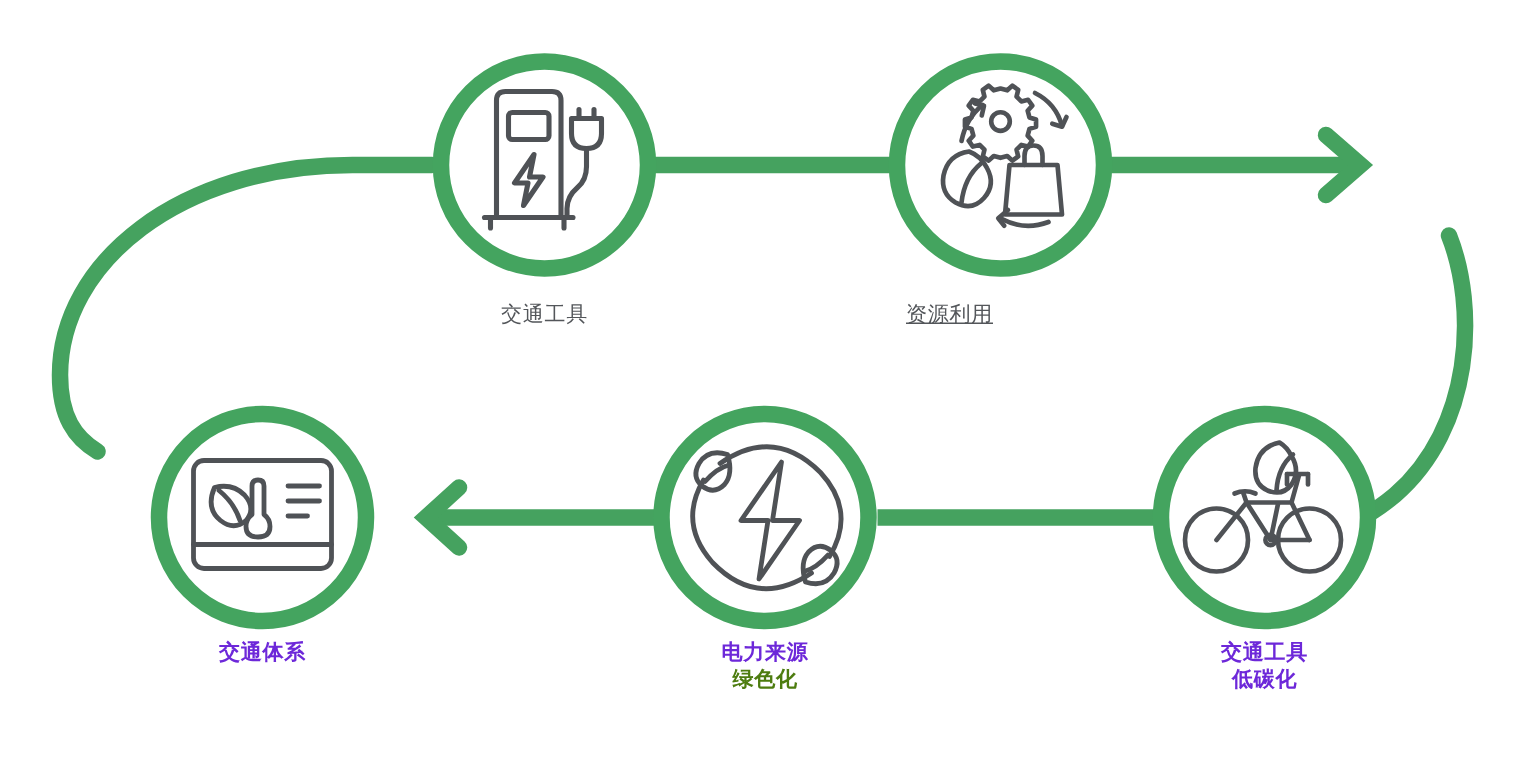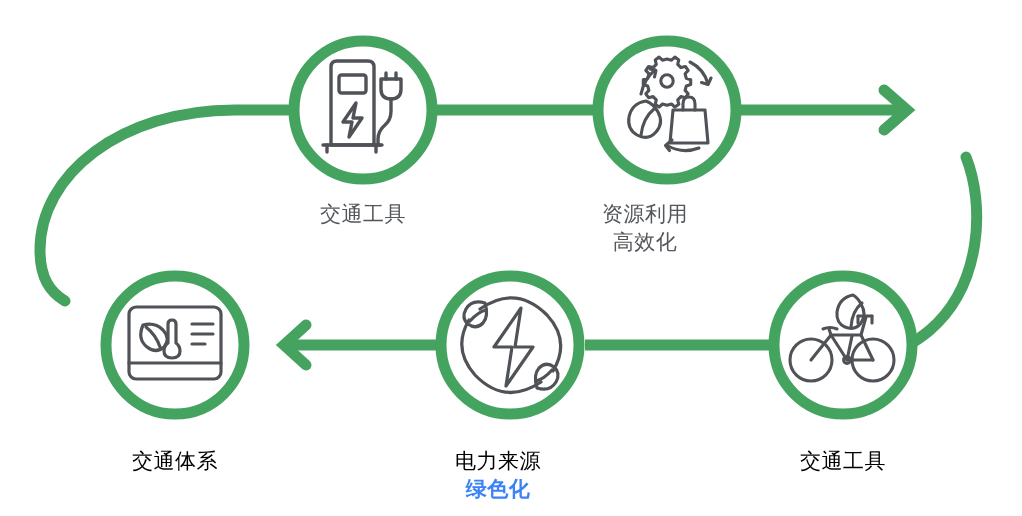--- a/index.html
+++ b/index.html
@@ -21,37 +21,36 @@
     position: absolute;
     left: 0;
     top: 0;
     width: 1022px;
     height: 516px;
   }
   .node-caption {
     position: absolute;
     text-align: center;
     line-height: 1.32;
-    font-size: 21px;
+    font-size: 14px;
     color: #53565a;
     letter-spacing: 0.5px;
     white-space: nowrap;
     user-select: none;
   }
   .node-caption .cap-line {
     display: block;
   }
   .cap-strong {
-    font-weight: normal;
-    color: #000000;
-    margin-top: 22px;
+    font-weight: bold;
+    color: #6d28d9;
   }
   .cap-bold-green {
     font-weight: bold;
-    color: #3b82f6;
+    color: #4d7c0f;
   }
 </style>
 </head>
 <body>
 
 <div id="stage">
 
   <svg id="diagram-svg" viewBox="0 0 1022 516">
 
     <g>
@@ -182,30 +181,30 @@
         <path d="M 192 344 L 205 344"></path>
       </g>
     </g>
 
   </svg>
 
   <div class="node-caption" style="left:273px; top:200px; width:180px;">
     <span class="cap-line">交通工具</span>
   </div>
 
-  <div class="node-caption" style="left:555px; top:200px; width:180px;">
+  <div class="node-caption" style="left:543px; top:200px; width:180px;text-decoration:underline;">
     <span class="cap-line">资源利用</span>
-    <span class="cap-line">高效化</span>
   </div>
 
   <div class="node-caption" style="left:753px; top:425px; width:180px;">
     <span class="cap-line cap-strong">交通工具</span>
-  </div>
-
-  <div class="node-caption" style="left:408px; top:425px; width:180px;">
+    <span class="cap-line cap-strong">低碳化</span>
+  </div>
+
+  <div class="node-caption" style="left:420px; top:425px; width:180px;">
     <span class="cap-line cap-strong">电力来源</span>
     <span class="cap-line cap-bold-green">绿色化</span>
   </div>
 
   <div class="node-caption" style="left:85px; top:425px; width:180px;">
     <span class="cap-line cap-strong">交通体系</span>
   </div>
 
 </div>
 

